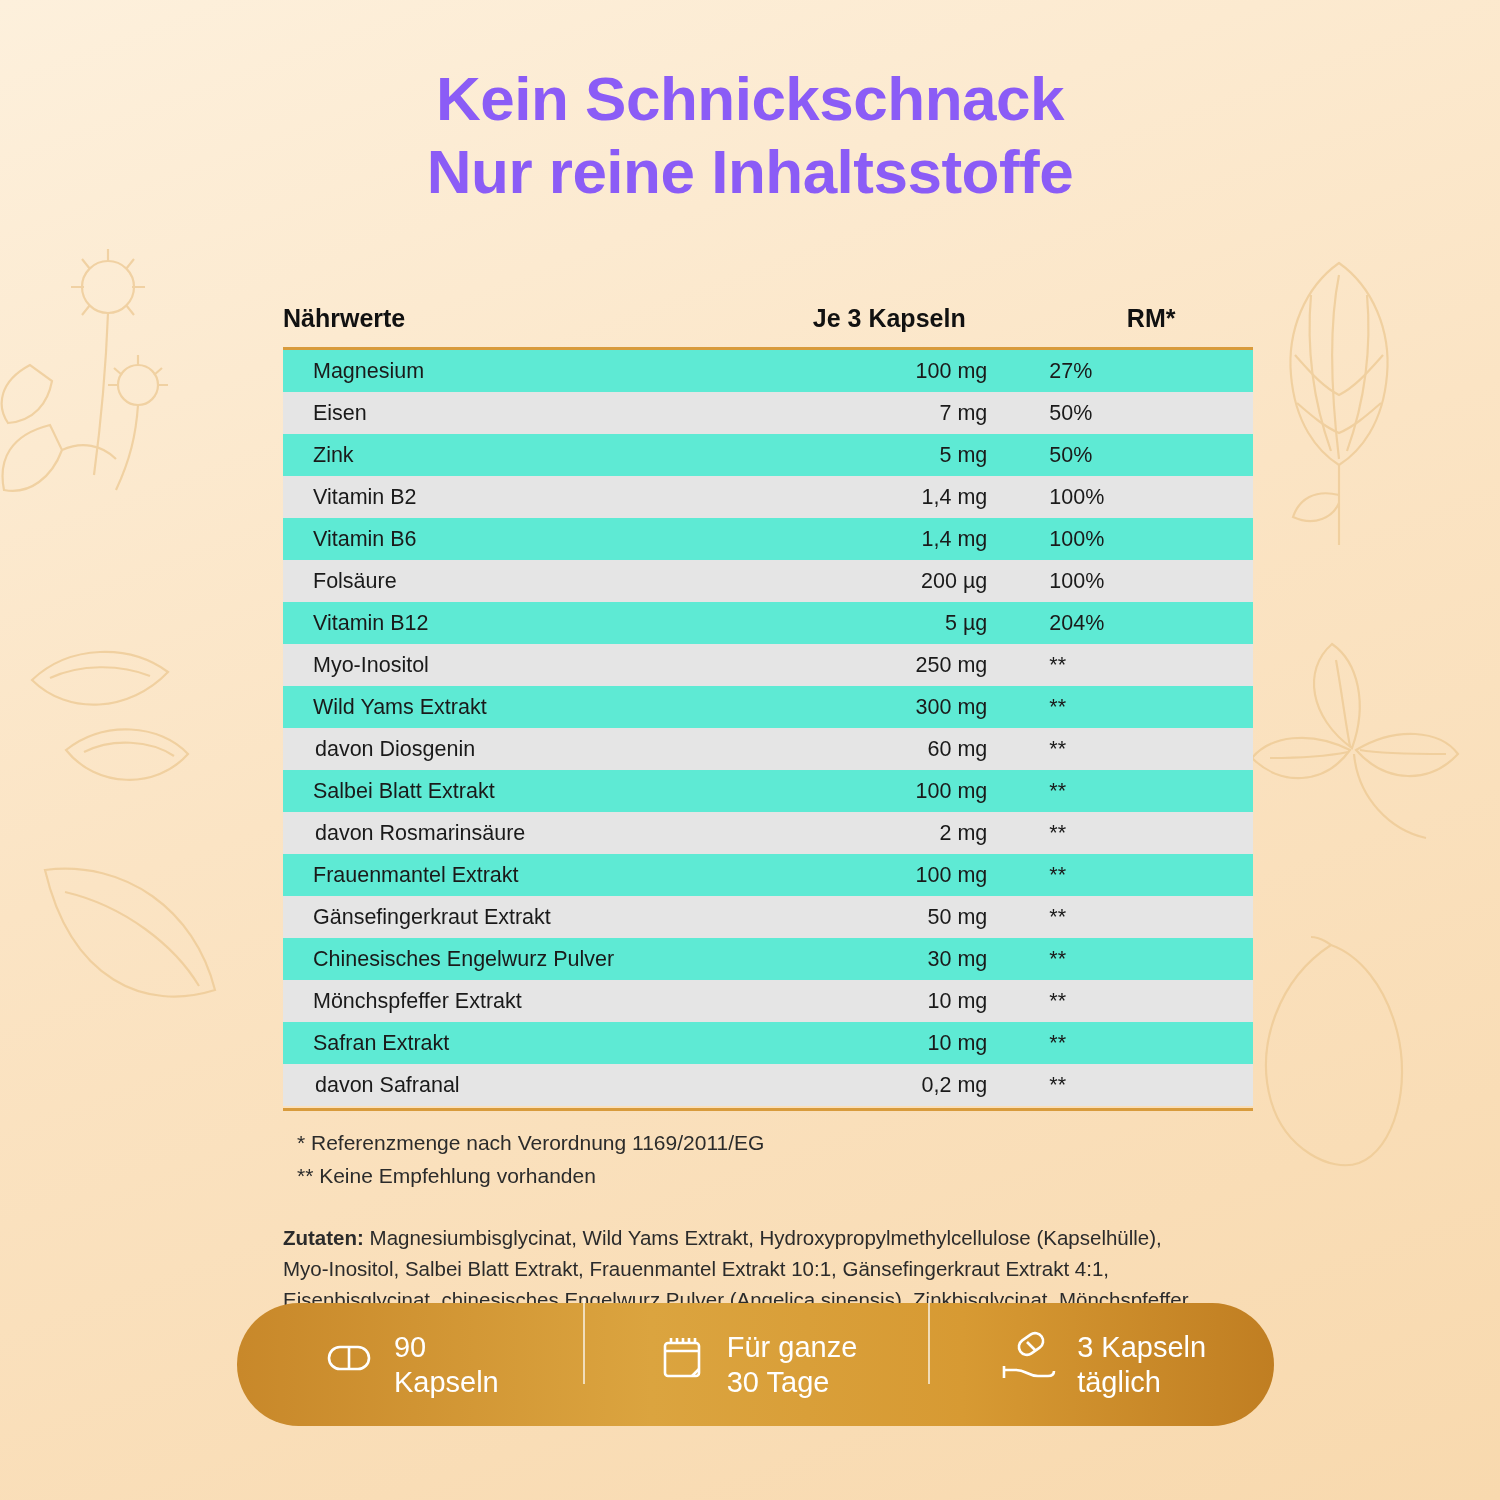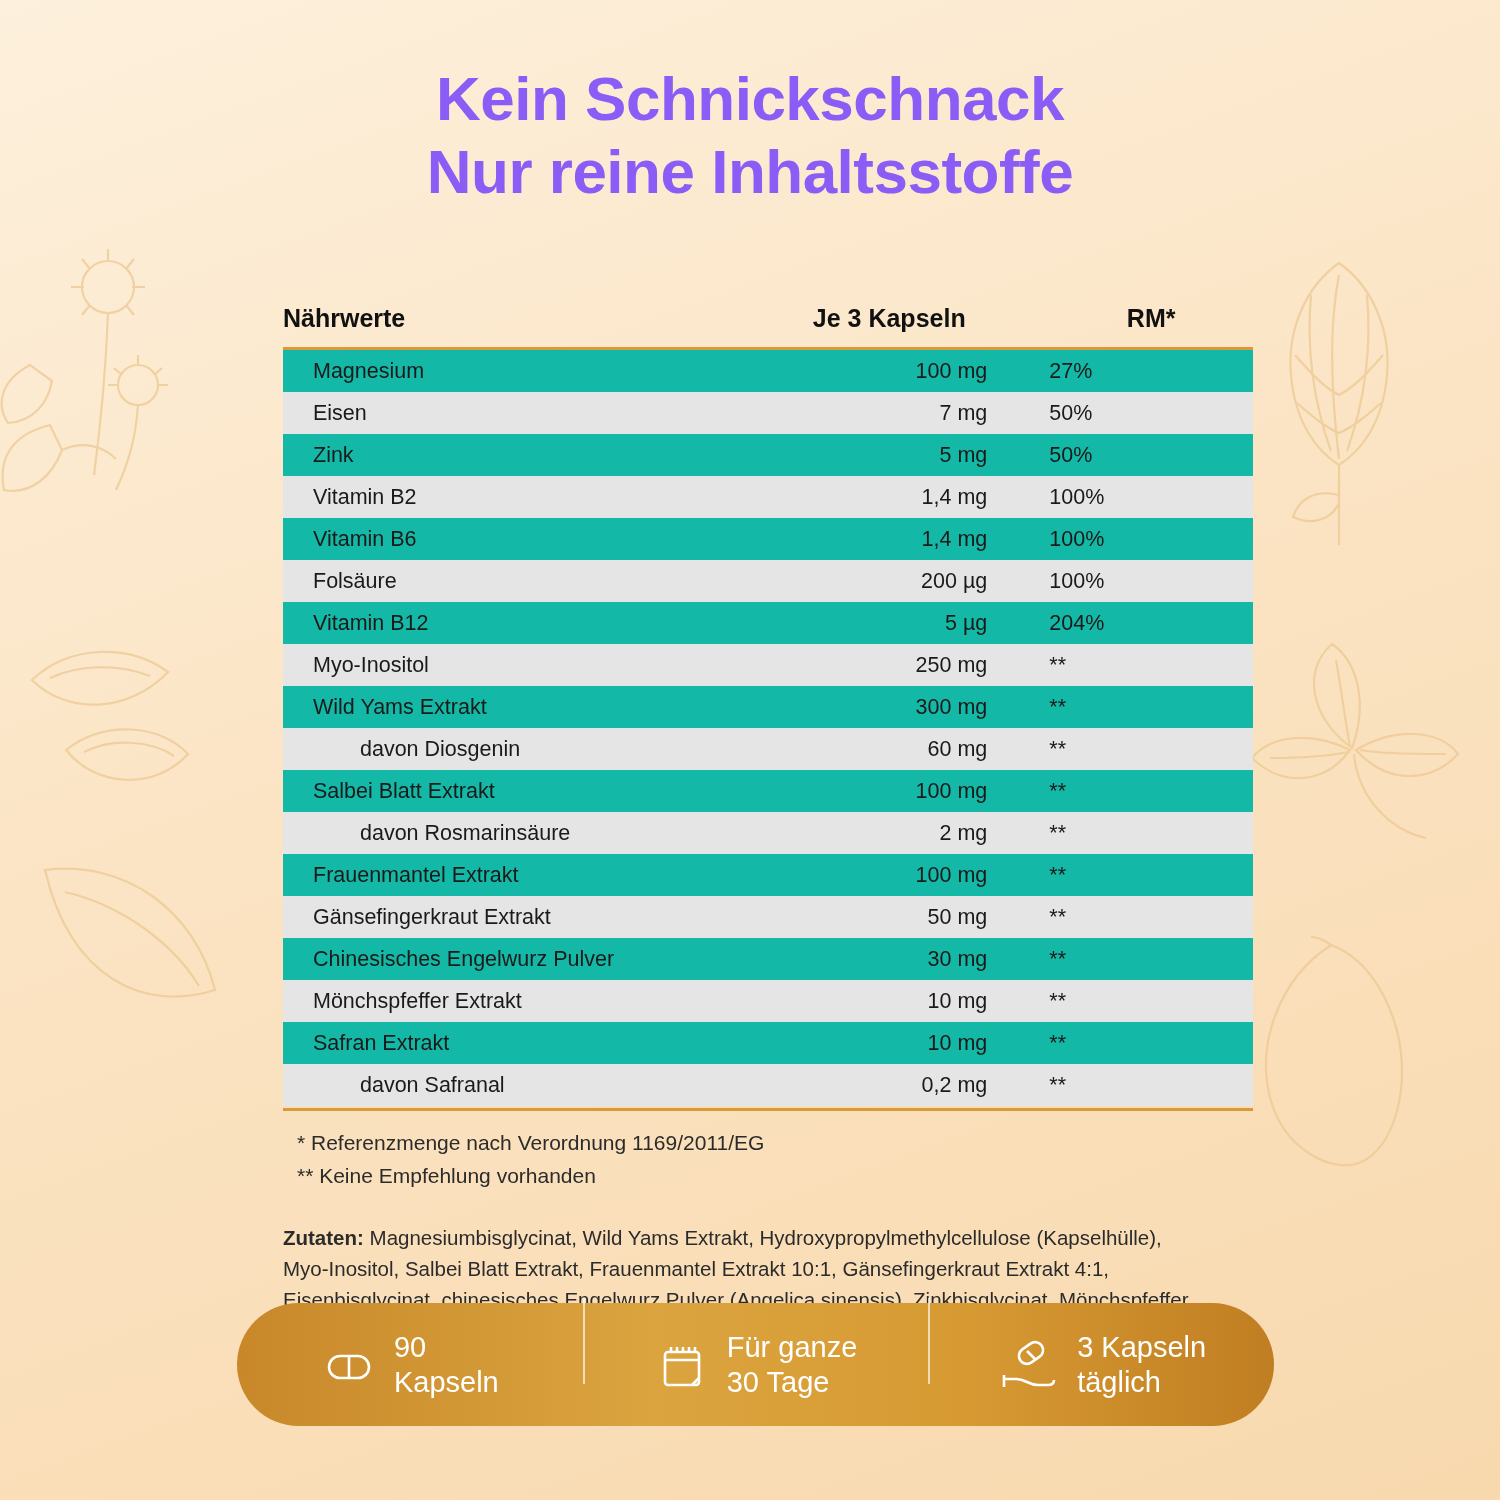--- a/index.html
+++ b/index.html
@@ -68,25 +68,25 @@
   table.nutrition thead th.c2 { text-align: center; }
   table.nutrition thead th.c3 { text-align: center; }
   .thead-row th { border-bottom: 3px solid #d89b3c; }
 
   table.nutrition tbody td {
     padding: 8.5px 0;
     color: #1a1a1a;
     vertical-align: middle;
   }
   table.nutrition tbody td.c1 { padding-left: 30px; width: 46%; }
-  table.nutrition tbody td.c1.indent { padding-left: 77px; }
+  table.nutrition tbody td.c1.indent { padding-left: 32px; }
   table.nutrition tbody td.c2 { text-align: right; width: 33%; padding-right: 62px; }
   table.nutrition tbody td.c3 { width: 21%; }
   tr.alt td { background: #e5e5e5; }
-  tr.plain td { background: #14b8a6; }
+  tr.plain td { background: #5eead4; }
 
   .table-bottom-rule {
     border-top: 3px solid #d89b3c;
     margin-top: 2px;
   }
 
   .footnotes {
     margin-top: 16px;
     padding-left: 14px;
     font-size: 21px;
@@ -111,21 +111,21 @@
     height: 123px;
     border-radius: 62px;
     background: linear-gradient(90deg, #c8882a 0%, #dba43f 40%, #d79a33 70%, #c07e22 100%);
     display: flex;
     align-items: center;
     color: #fff;
   }
   .badge {
     flex: 1;
     display: flex;
-    align-items: flex-end;
+    align-items: flex-start;
     justify-content: center;
     gap: 17px;
     position: relative;
   }
   .badge + .badge::before {
     content: "";
     position: absolute;
     left: 0;
     top: -32px;
     height: 86px;

